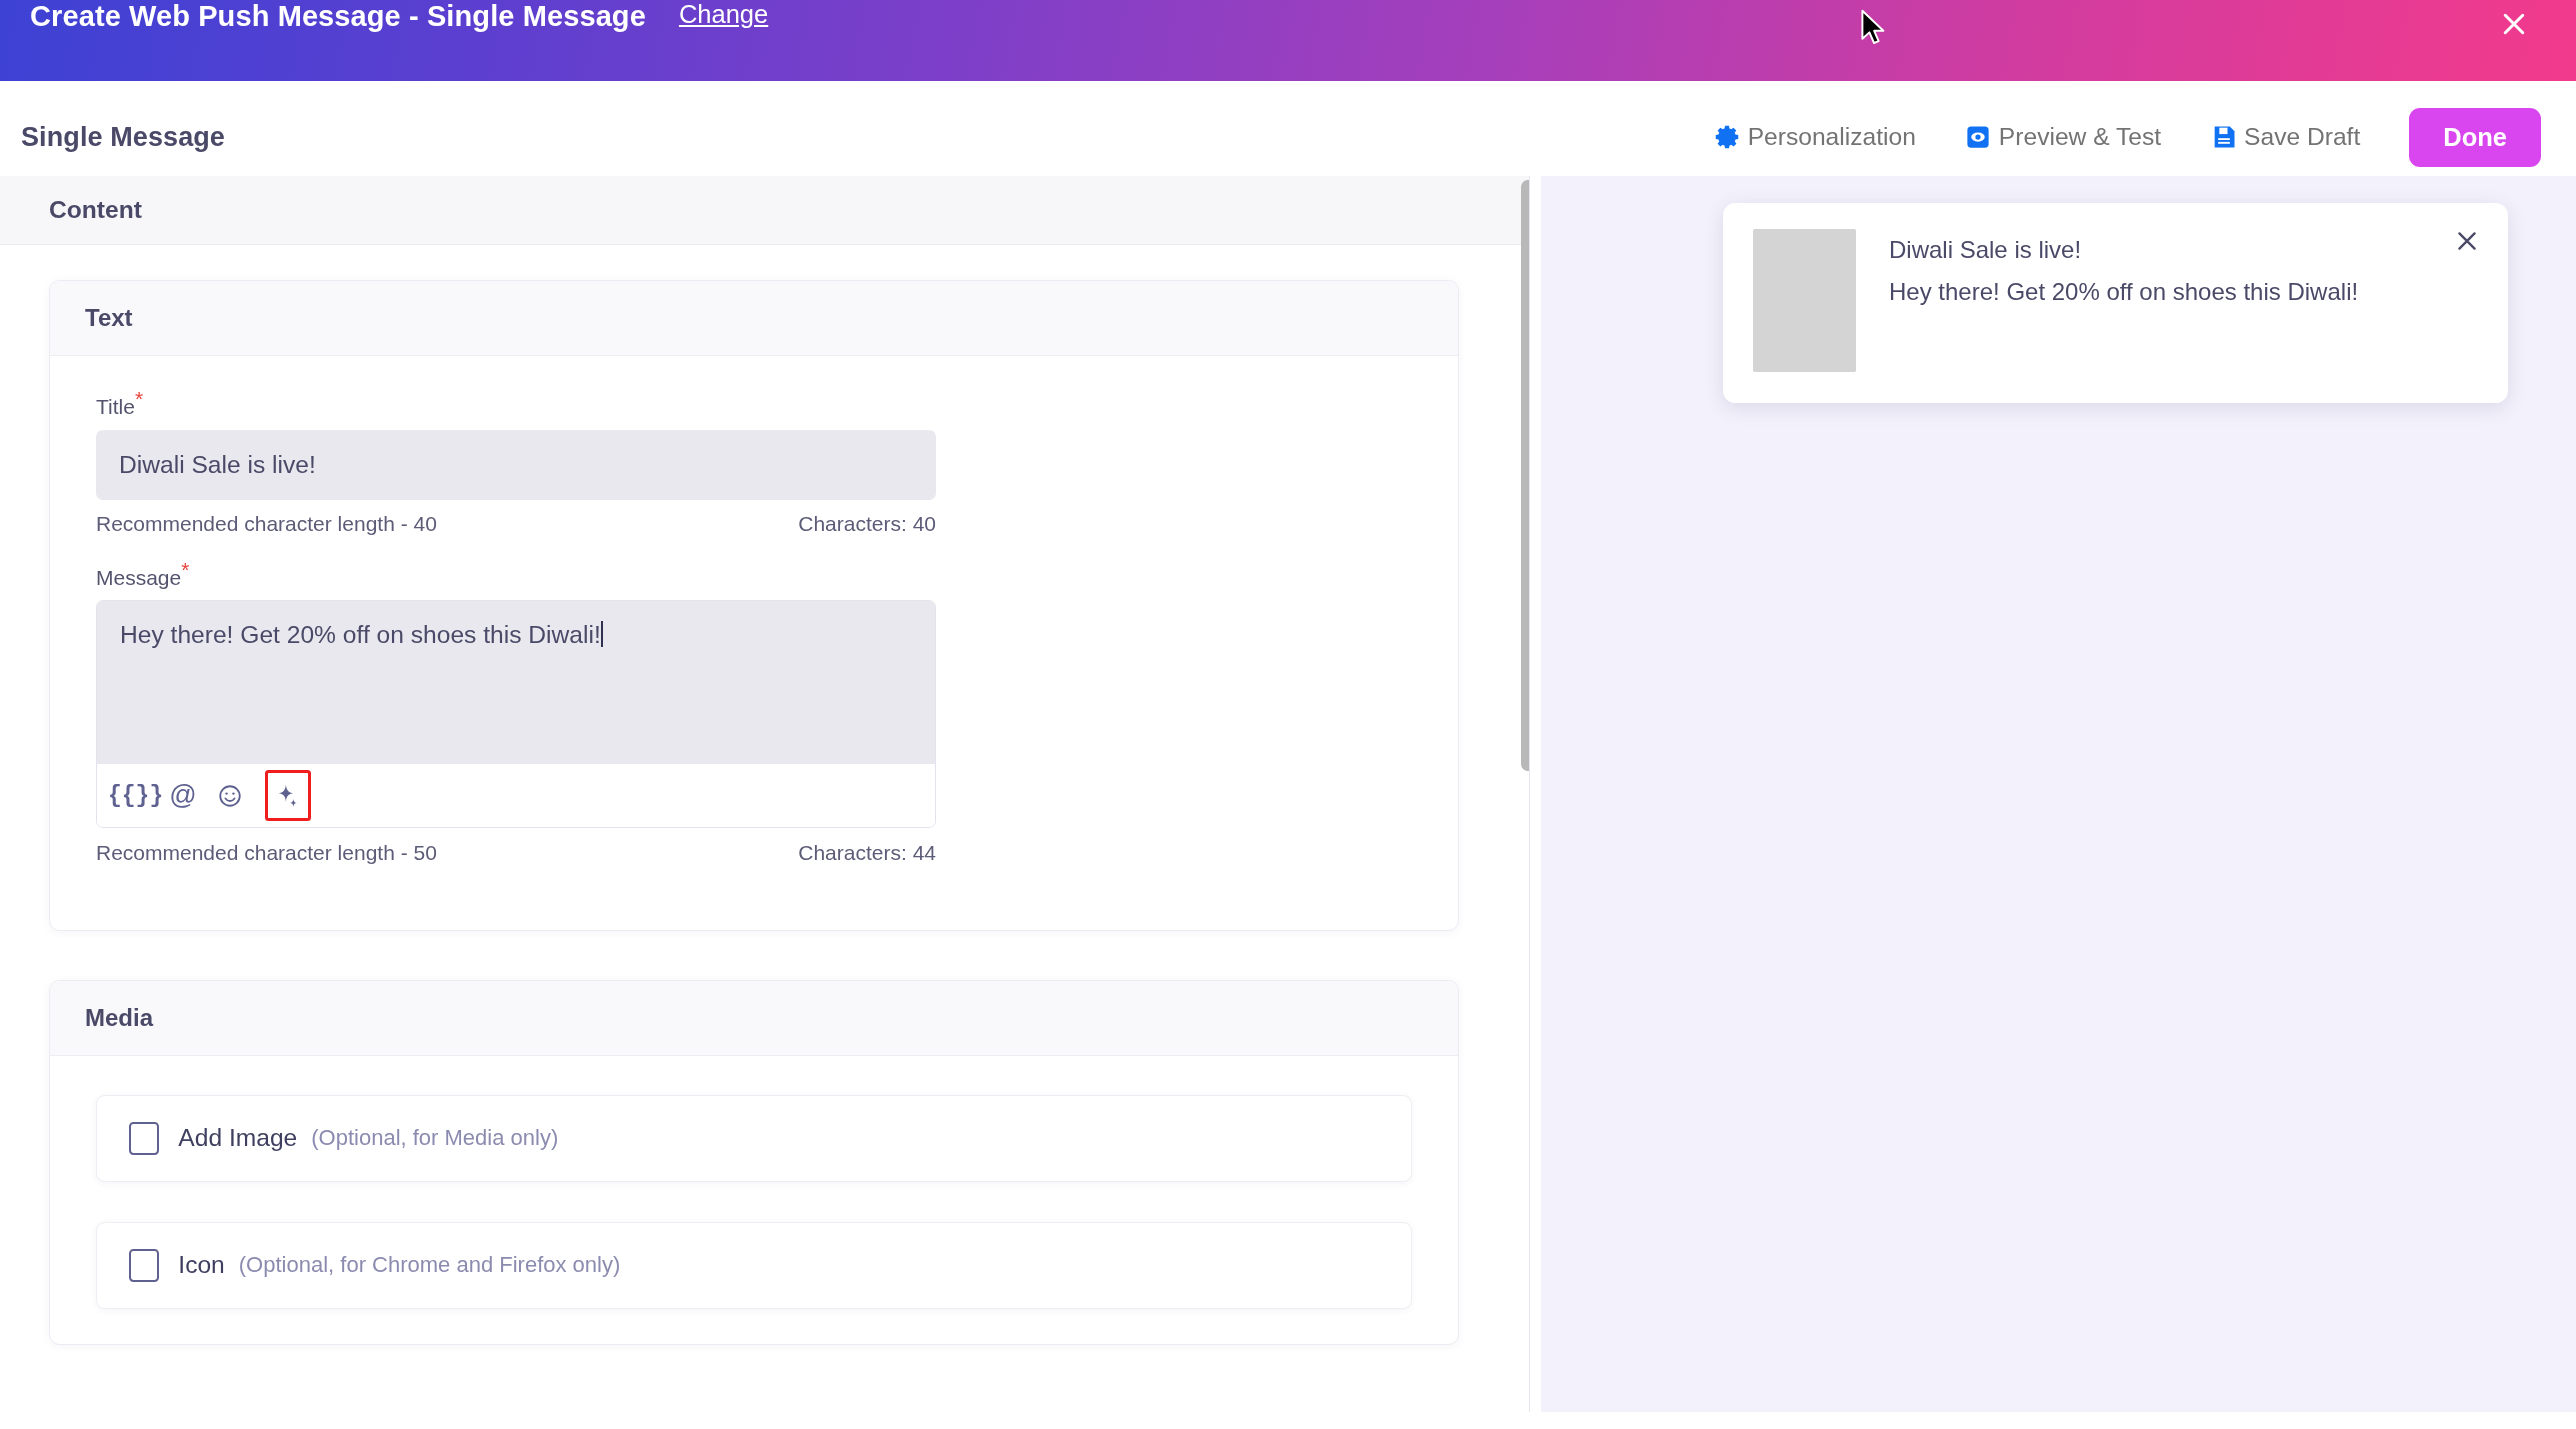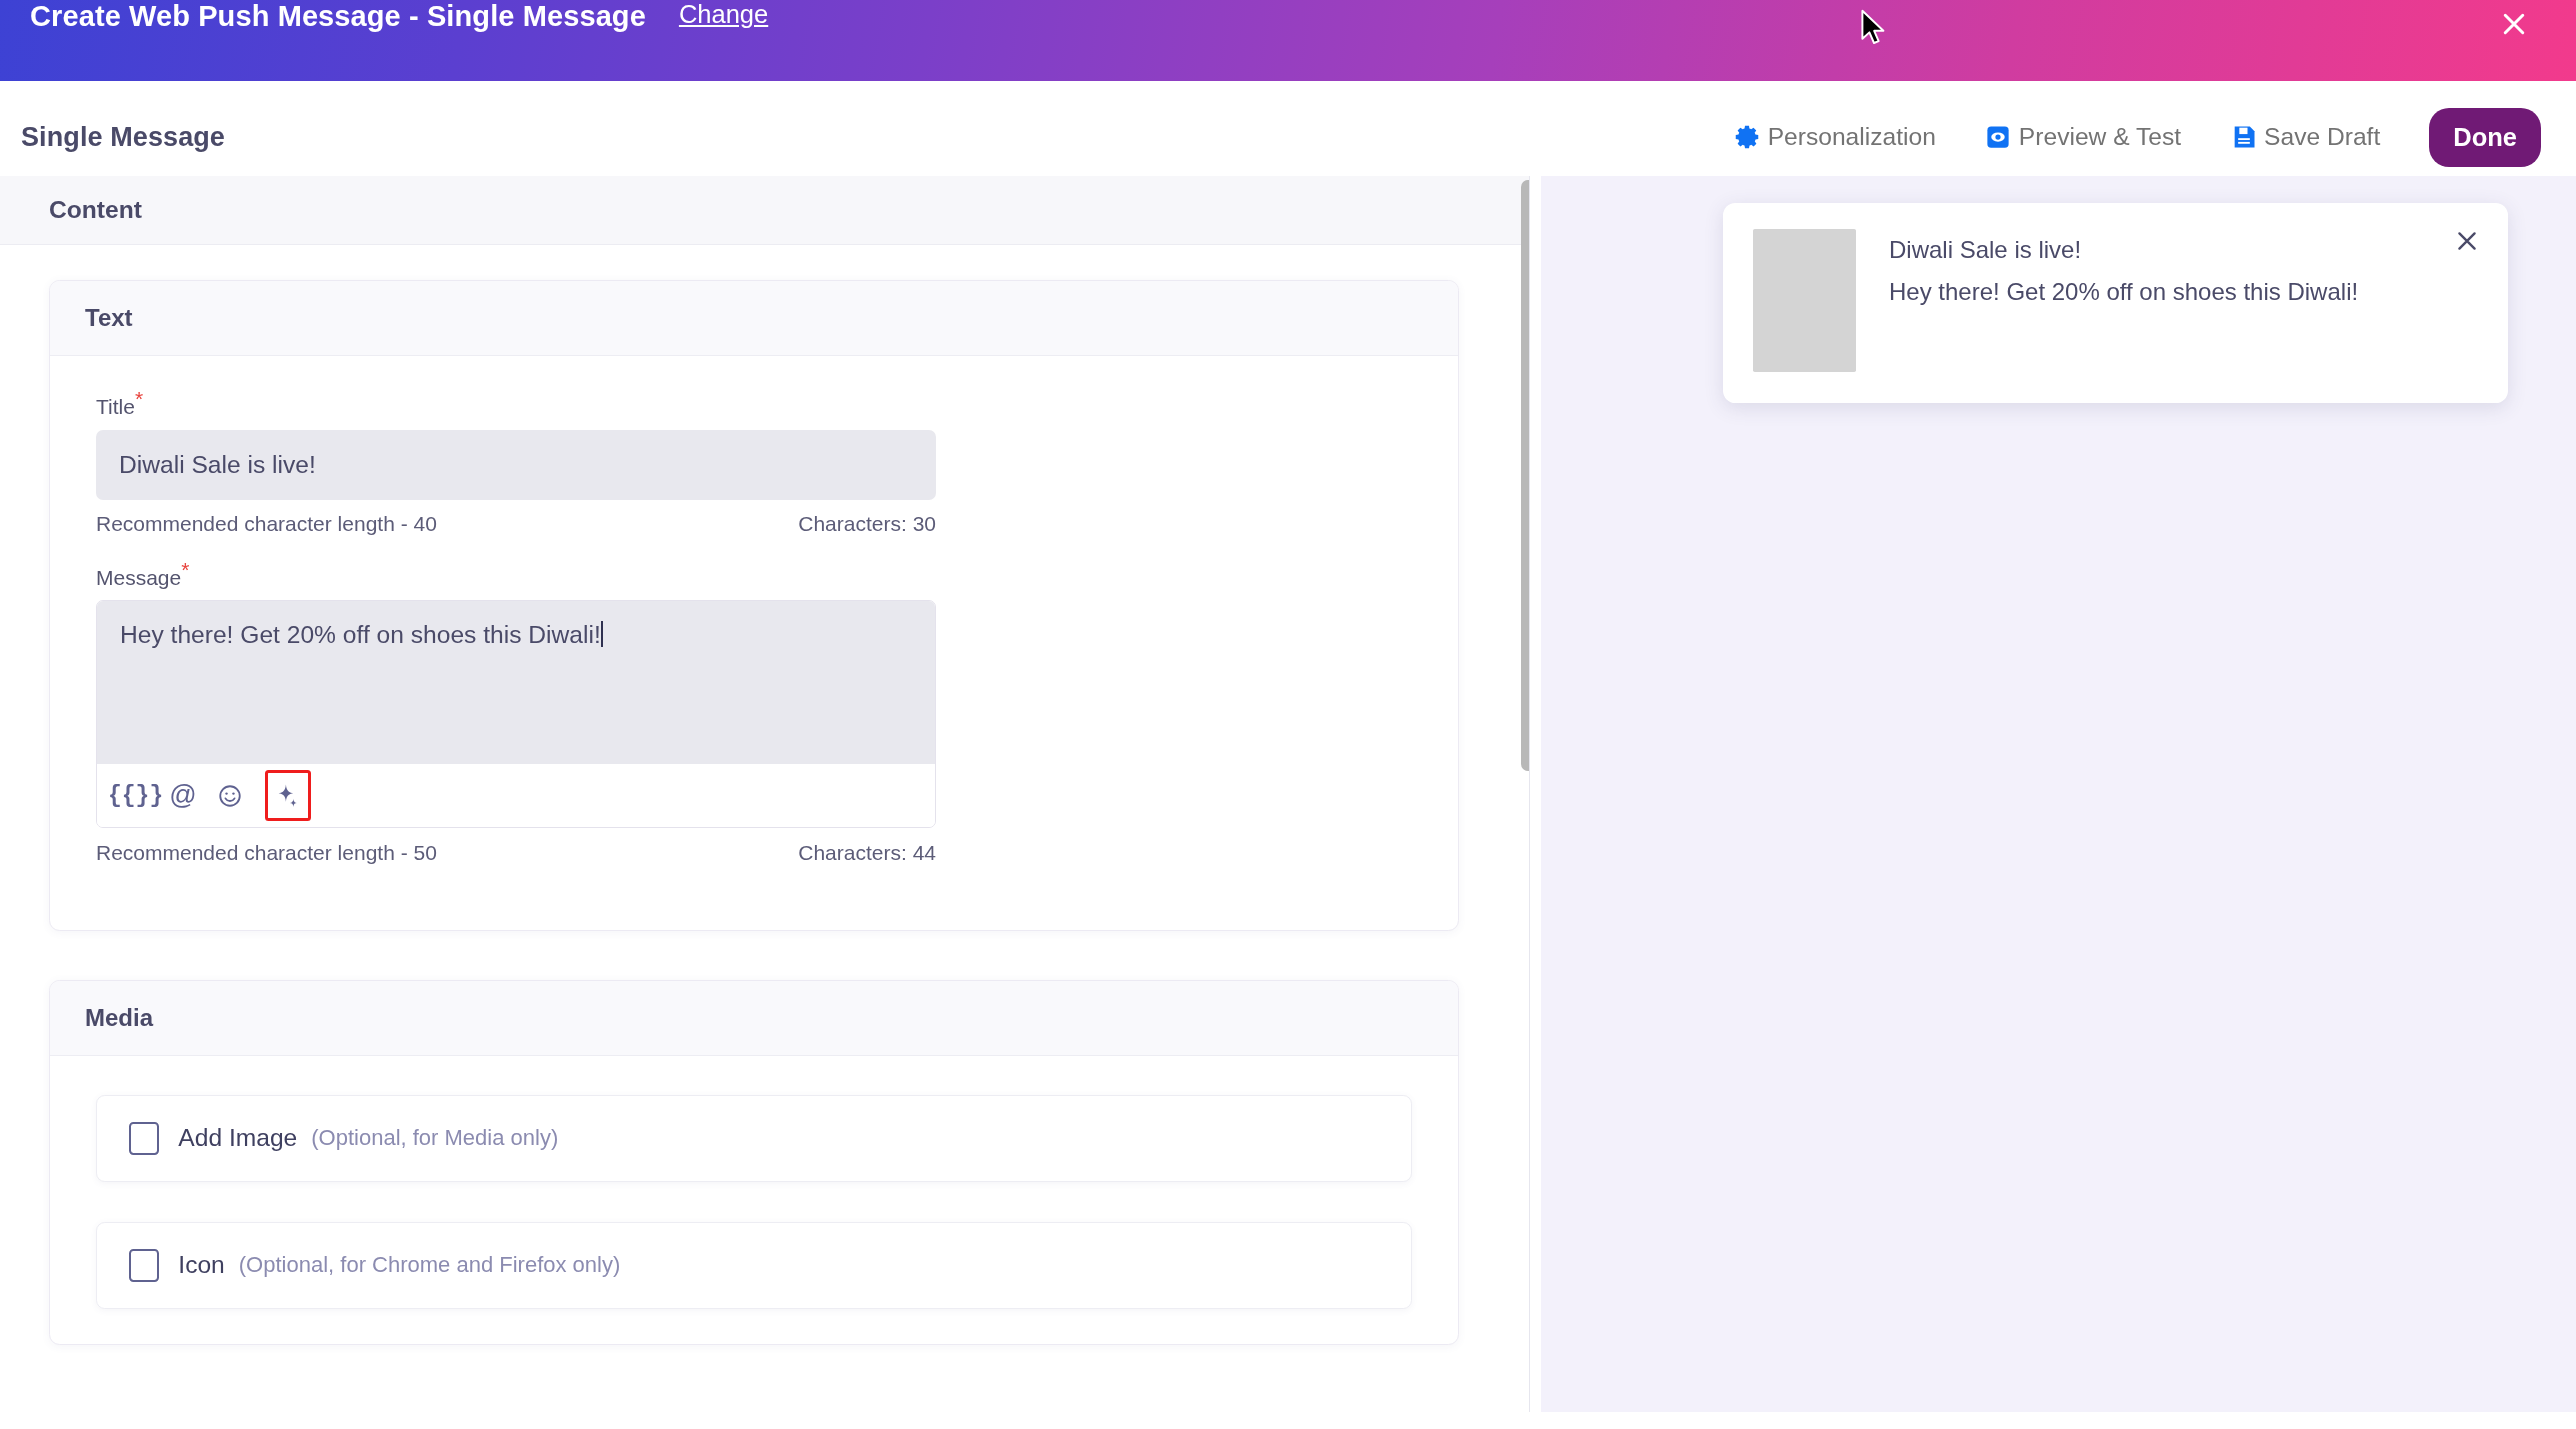--- a/index.html
+++ b/index.html
@@ -81,27 +81,27 @@
     cursor: pointer;
     padding: 0 23px;
     white-space: nowrap;
   }
   .toolbar-action .tb-icon {
     display: flex; align-items: center; justify-content: center;
     width: 33px; height: 33px; flex: none;
   }
   .done-btn {
     margin-left: 26px;
-    background: #701a75;
+    background: #d946ef;
     color: #ffffff;
     font-size: 25.5px;
     font-weight: bold;
     border: none;
-    border-radius: 20px;
-    padding: 15px 24px;
+    border-radius: 11px;
+    padding: 15px 34px;
     cursor: pointer;
     font-family: "Liberation Sans", sans-serif;
   }
 
   
   .body-area {
     position: absolute;
     top: 176px; left: 0;
     width: 2576px;
     height: 1236px;
@@ -397,21 +397,21 @@
           <div class="card-head">
             <span class="card-head-title">Text</span>
           </div>
           <div class="card-body">
 
             <div>
               <label class="field-label"><span>Title</span><span class="req">*</span></label>
               <div class="text-input">Diwali Sale is live!</div>
               <div class="helper-row">
                 <span class="helper-text">Recommended character length - 40</span>
-                <span class="helper-text">Characters: 30</span>
+                <span class="helper-text">Characters: 40</span>
               </div>
             </div>
 
             <div>
               <label class="field-label"><span>Message</span><span class="req">*</span></label>
 
               <div class="textarea-wrap">
                 <div class="textarea-box"><span>Hey there! Get 20% off on shoes this Diwali!</span><span class="caret"></span></div>
 
                 <div class="editor-toolbar">

